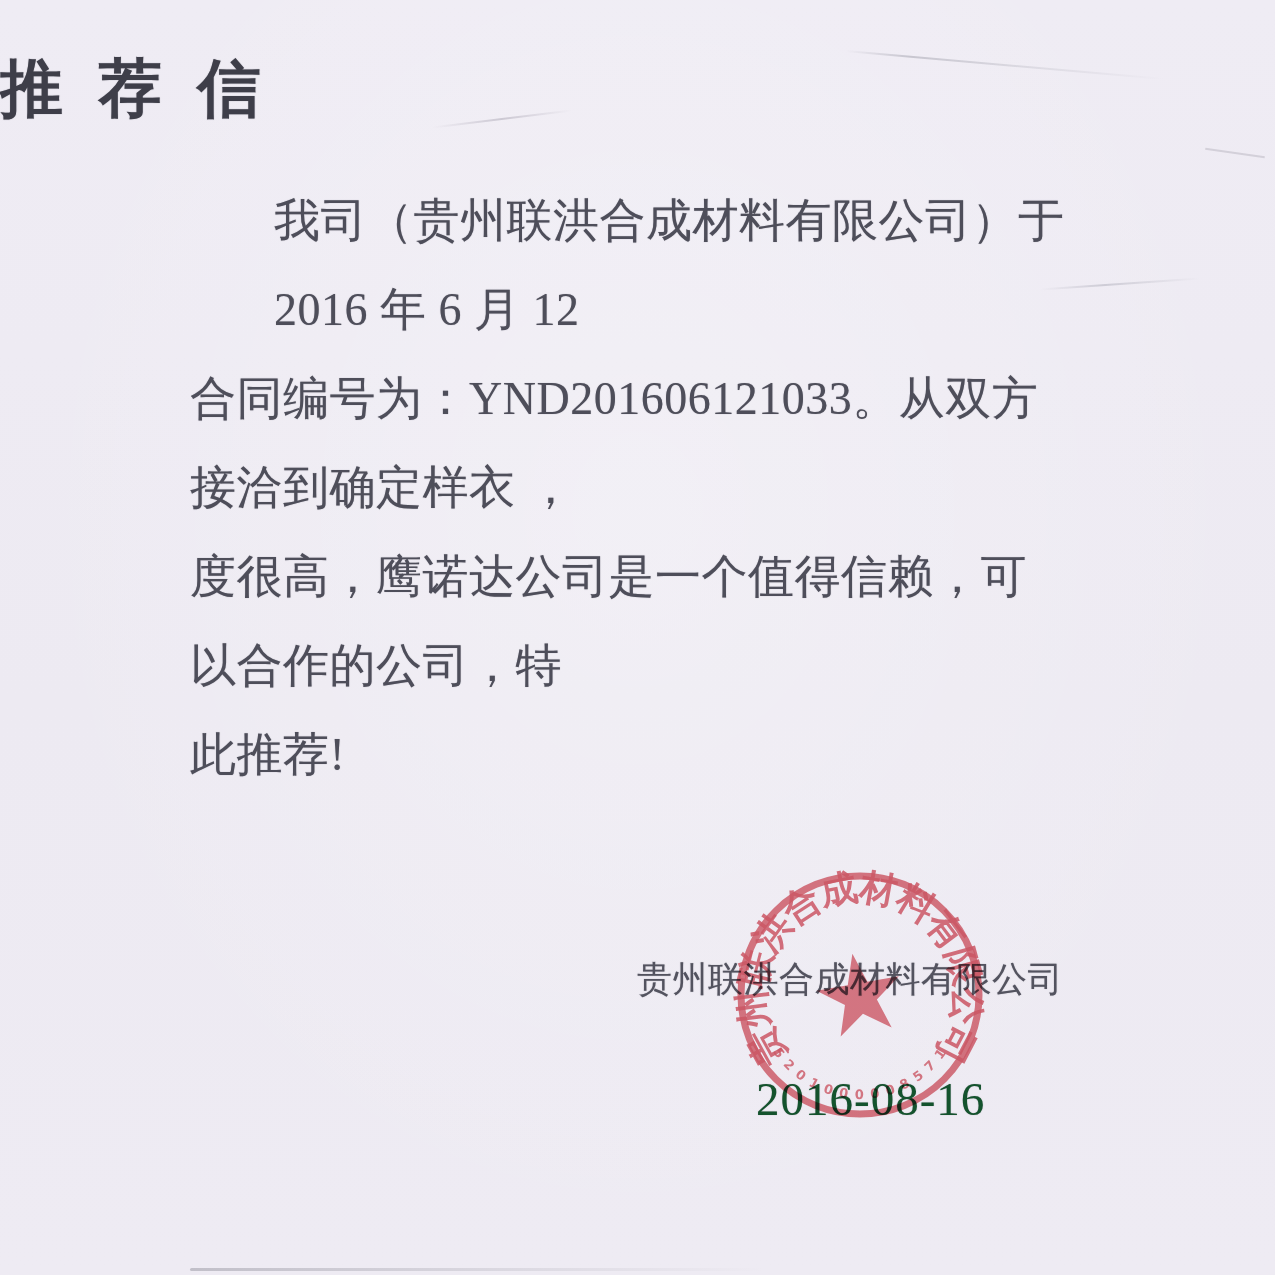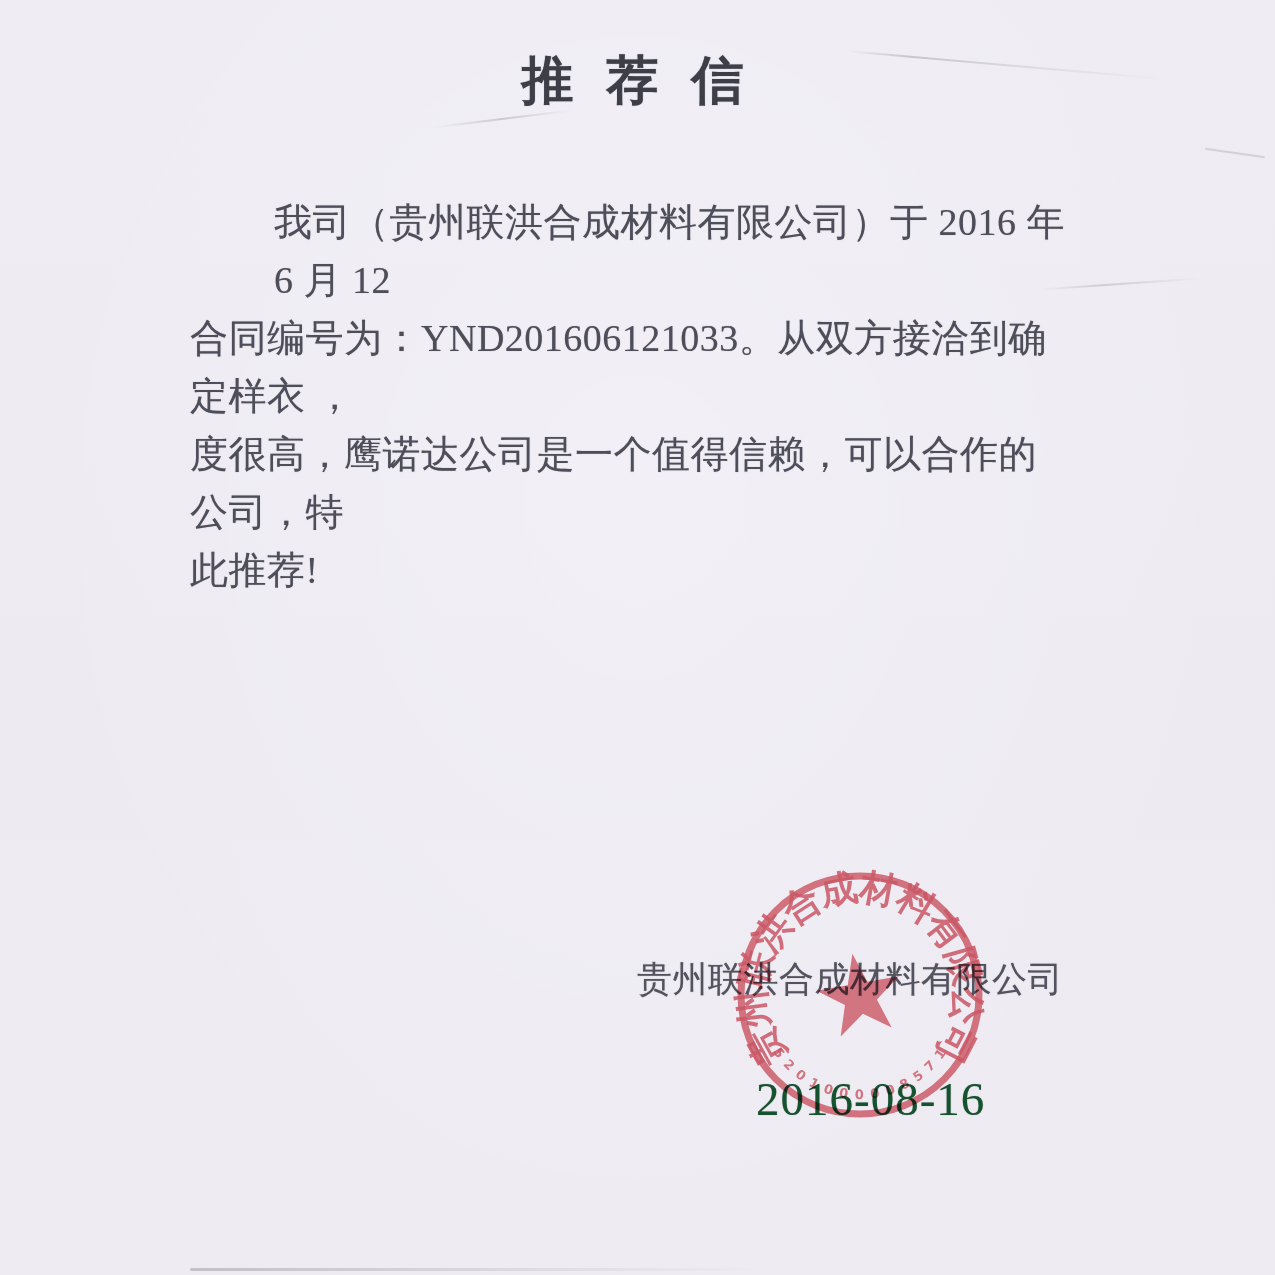--- a/index.html
+++ b/index.html
@@ -19,34 +19,34 @@
     inset: 0;
     background:
       radial-gradient(ellipse at 50% 40%, rgba(255,255,255,0.25), rgba(0,0,0,0) 70%),
       linear-gradient(180deg, #efecf4 0%, #edeaf2 55%, #eeebf3 100%);
   }
   .title {
     position: absolute;
     left: 0;
     right: 0;
     top: 46px;
-    text-align: center;
-    font-size: 52px;
+    text-align: left;
+    font-size: 63px;
     font-weight: bold;
     letter-spacing: 10px;
     color: #3e3e49;
     text-shadow: 0 0 1px rgba(62,62,73,0.55);
   }
   .body-text {
     position: absolute;
     left: 190px;
-    top: 193px;
+    top: 176px;
     width: 880px;
-    font-size: 38px;
-    line-height: 58px;
+    font-size: 46px;
+    line-height: 89px;
     color: #4e4e5a;
     letter-spacing: 0.5px;
     text-shadow: 0 0 1px rgba(78,78,90,0.45);
   }
   .body-line.indent {
     padding-left: 84px;
   }
   .signature {
     position: absolute;
     left: 637px;

